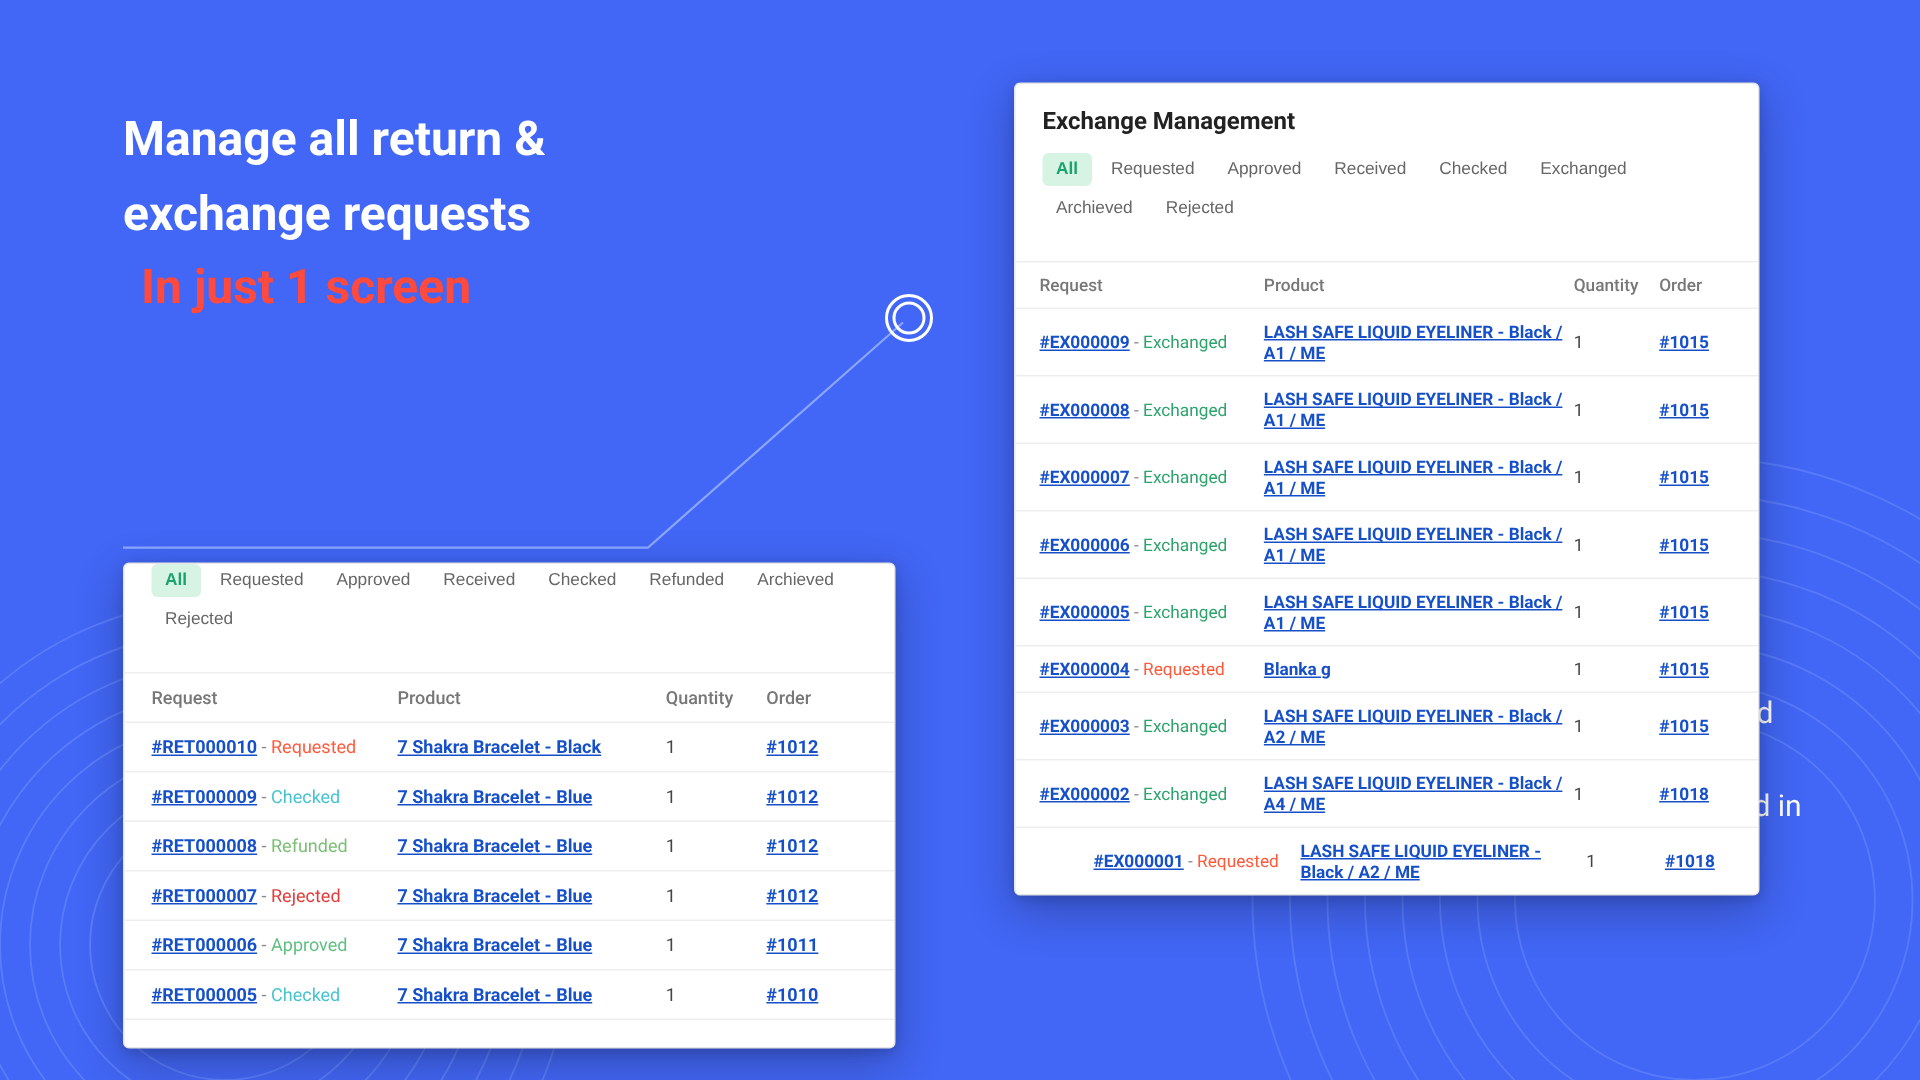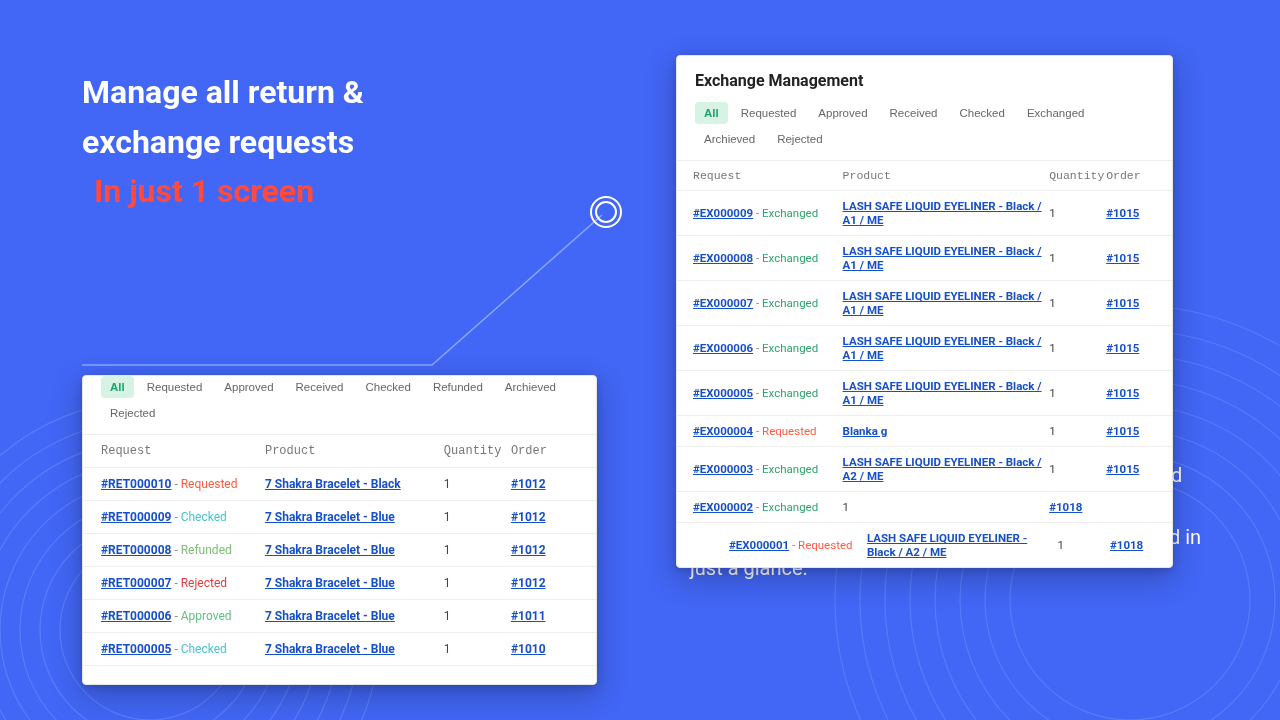--- a/index.html
+++ b/index.html
@@ -61,21 +61,21 @@
 
   .panel h2 {
     font-size:16px;
     font-weight:700;
     color:#222;
     padding:15px 18px 12px;
   }
   .tabs {
     display:flex;
     gap:4px;
-    padding:0 18px 10px;
+    padding:0 18px 24px;
     border-bottom:1px solid #eee;
     flex-wrap:wrap;
   }
   .tab {
     font-size:11.5px;
     color:#666;
     padding:5px 9px;
     border-radius:4px;
     cursor:pointer;
     background:transparent;
@@ -87,21 +87,21 @@
     font-weight:600;
   }
   .thead, .row {
     display:grid;
     grid-template-columns: 2.2fr 2.4fr 0.9fr 0.9fr;
     padding: 9px 18px;
     font-size:12px;
     align-items:center;
     border-bottom:1px solid #eee;
   }
-  .thead { color:#777; font-weight:500;font-family:Liberation Mono, monospace; }
+  .thead { color:#777; font-weight:500; }
   .row:last-child { border-bottom:none;margin-left:36px; }
   .req-id {
     color:#1650c9;
     text-decoration:underline;
     font-weight:700;
     cursor:pointer;
   }
   .req-sep { color:#888; }
   .status-Requested { color:#ff5a3c; }
   .status-Checked   { color:#46c3cf; }
@@ -353,20 +353,21 @@
        <div><span class="prod">LASH SAFE LIQUID EYELINER - Black / A2 / ME</span></div>
        <div class="qty">1</div>
        <div><span class="ord">#1015</span></div>
       </div>
       <div class="row">
         <div>
          <span class="req-id">#EX000002</span>
          <span class="req-sep"> - </span>
          <span class="status-Exchanged">Exchanged</span>
        </div>
+       <div><span class="prod">LASH SAFE LIQUID EYELINER - Black / A4 / ME</span></div>
        <div class="qty">1</div>
        <div><span class="ord">#1018</span></div>
       </div>
       <div class="row">
         <div>
          <span class="req-id">#EX000001</span>
          <span class="req-sep"> - </span>
          <span class="status-Requested">Requested</span>
        </div>
        <div><span class="prod">LASH SAFE LIQUID EYELINER - Black / A2 / ME</span></div>

